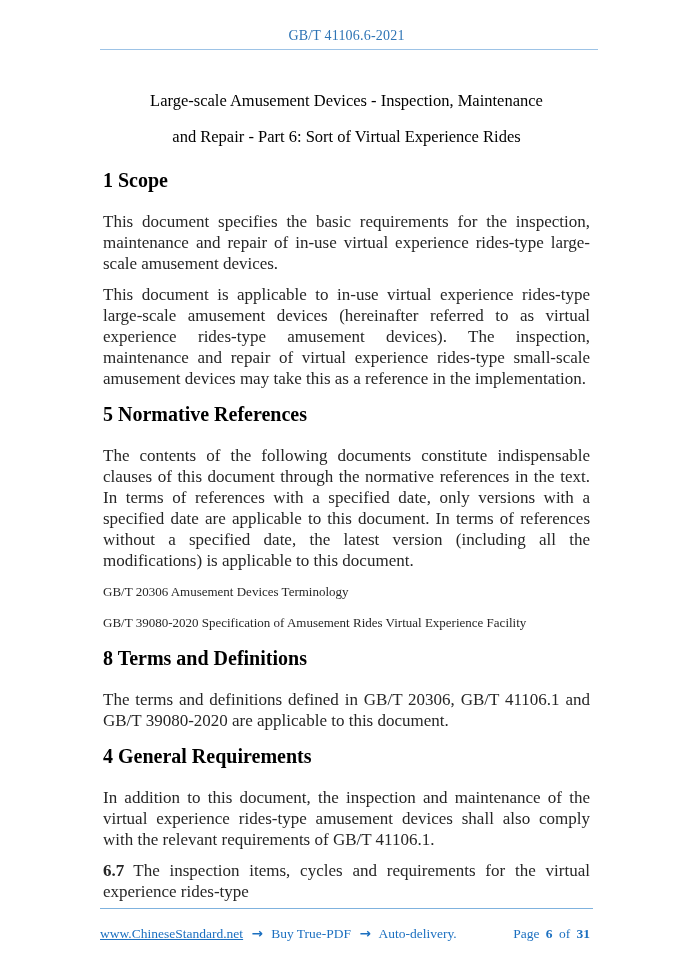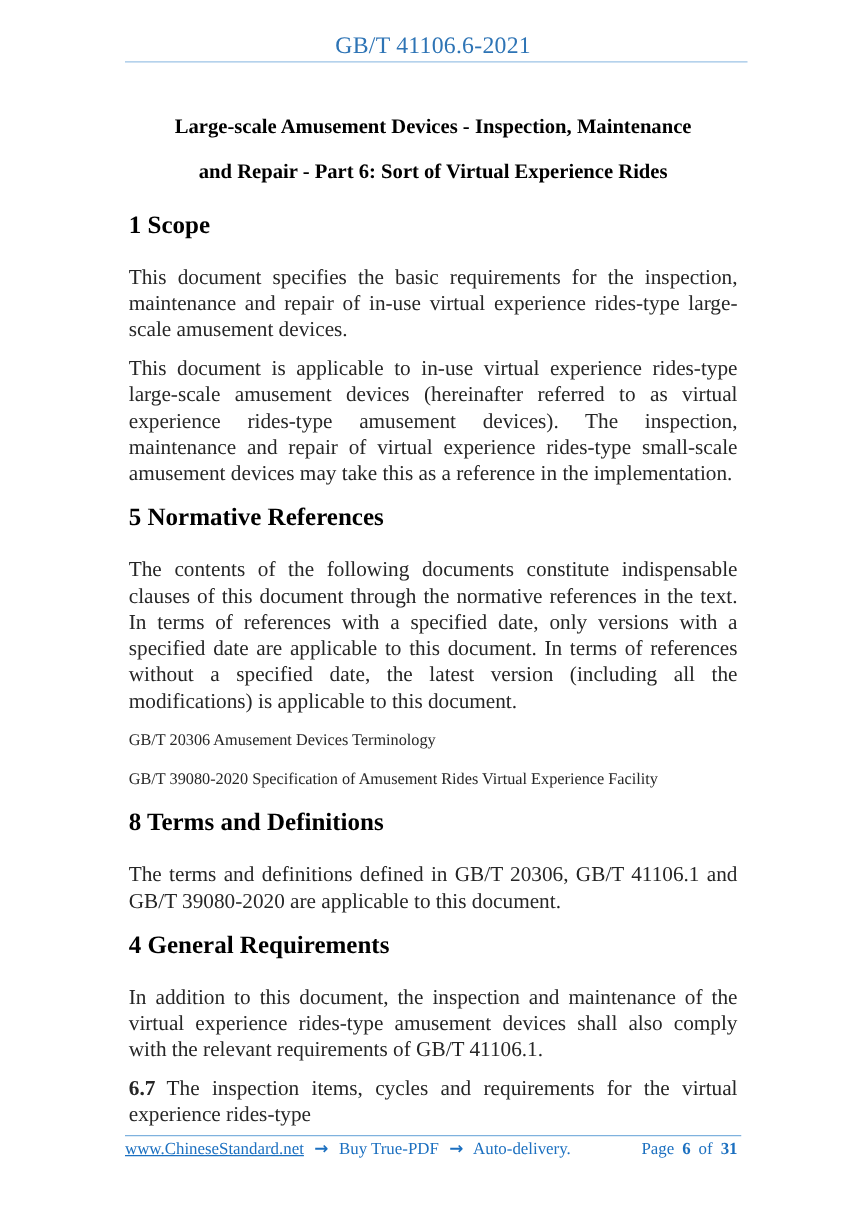--- a/index.html
+++ b/index.html
@@ -13,34 +13,34 @@
     color: #262626;
     overflow: hidden;
   }
   .header {
     position: absolute;
     top: 26px; left: 0; right: 0;
     text-align: center;
   }
   .header-code {
     color: #2e74b5;
-    font-size: 19px;
+    font-size: 14px;
     letter-spacing: 0.2px;
   }
   .header-rule {
     position: absolute;
     top: 49px; left: 100px; right: 95px;
     border-top: 1px solid #9dc3e6;
     height: 0;
   }
   .content { padding: 49px 103px 0 103px; }
   .doc-title {
     margin-top: 34px;
     text-align: center;
-    font-weight: bold;
+    font-weight: normal;
     color: #000000;
     font-size: 16.5px;
     line-height: 36px;
   }
   .section-heading {
     font-size: 20px;
     line-height: 22px;
     font-weight: bold;
     color: #000000;
     margin: 14px 0 20px 0;
@@ -56,21 +56,21 @@
     margin: 10px 0 0 0;
     font-size: 13px;
     line-height: 21px;
     text-align: left;
   }
   .clause-number { font-weight: bold; margin-right: 9px; }
   .footer {
     position: absolute;
     top: 908px; left: 100px; right: 100px;
     border-top: 1px solid #7fb2de;
-    padding-top: 2px;
+    padding-top: 16px;
     display: flex;
     justify-content: space-between;
     align-items: baseline;
     color: #1c70c0;
     font-size: 13.5px;
   }
   .footer-left { white-space: nowrap; }
   .footer-site { text-decoration: underline; color: #1c70c0; cursor: pointer; }
   .arrow-glyph { font-family: "DejaVu Sans", sans-serif; font-weight: bold; margin: 0 5px; }
   .page-indicator { white-space: nowrap; text-align: center; }

